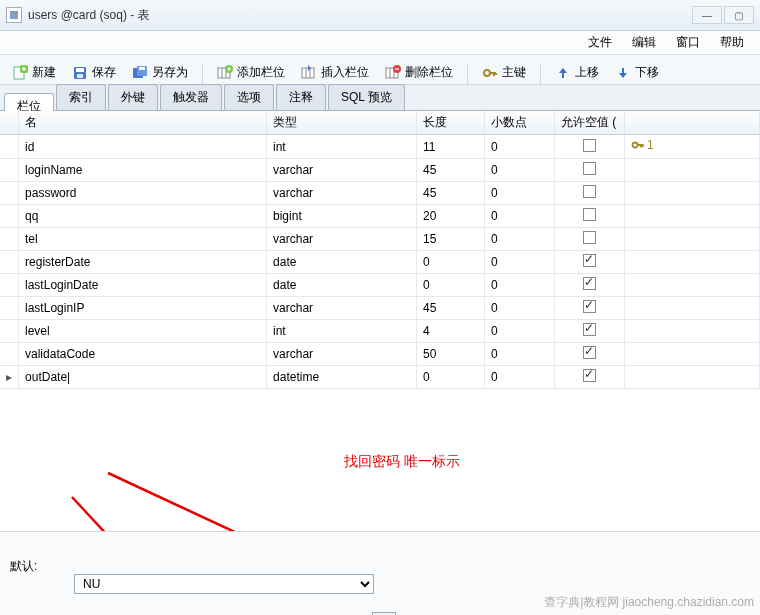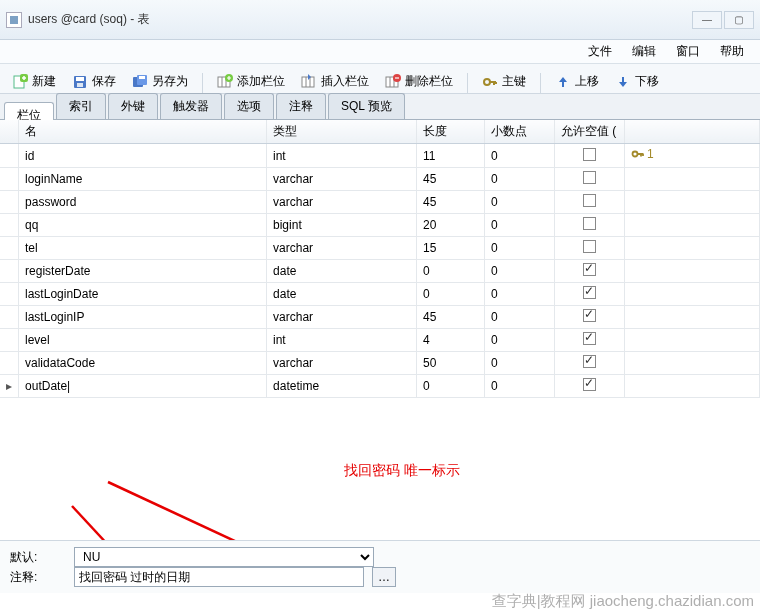--- a/index.html
+++ b/index.html
@@ -8,21 +8,21 @@
     font-family: "Microsoft YaHei", "SimSun", Tahoma, sans-serif;
     font-size: 12px;
     color: #000;
     background: #fff;
     width: 760px;
     height: 615px;
     overflow: hidden;
     position: relative;
   }
   .titlebar {
-    height: 40px;
+    height: 31px;
     background: linear-gradient(#f5f9fc,#e6eef6);
     border-bottom: 1px solid #c7d3df;
     display: flex;
     align-items: center;
     padding: 0 6px;
     color: #333;
     justify-content: space-between;
   }
   .titlebar .app-icon {
     width: 16px; height:16px;
@@ -174,37 +174,38 @@
   }
   .form-row label {
     width:56px;
   }
   .form-row select, .form-row input[type=text] {
     font:inherit;
     height:20px;
     border:1px solid #9aa9b8;
     background:#fff;
     padding:0 4px;
+    margin-top:36px;
   }
   .form-row select { width:300px; }
   .form-row input[type=text] { width:290px; }
   .dots-btn {
     width:24px;height:20px;border:1px solid #9aa9b8;background:#f0f3f7;display:flex;align-items:center;justify-content:center;cursor:default;
   }
   .annot {
     position:absolute;
     color:#e60000;
     font-size:14px;
     pointer-events:none;
     margin-top:12px;
   }
   .watermark {
     position:absolute;
     right:6px;bottom:4px;
-    font-size:15px;
+    font-size:12px;
     color:rgba(120,120,120,0.6);
   }
 </style>
 </head>
 <body>
 
 <div class="titlebar">
   <span class="app-icon"></span>
   <span>users @card (soq) - 表</span>
   <div class="titlebar-right">

